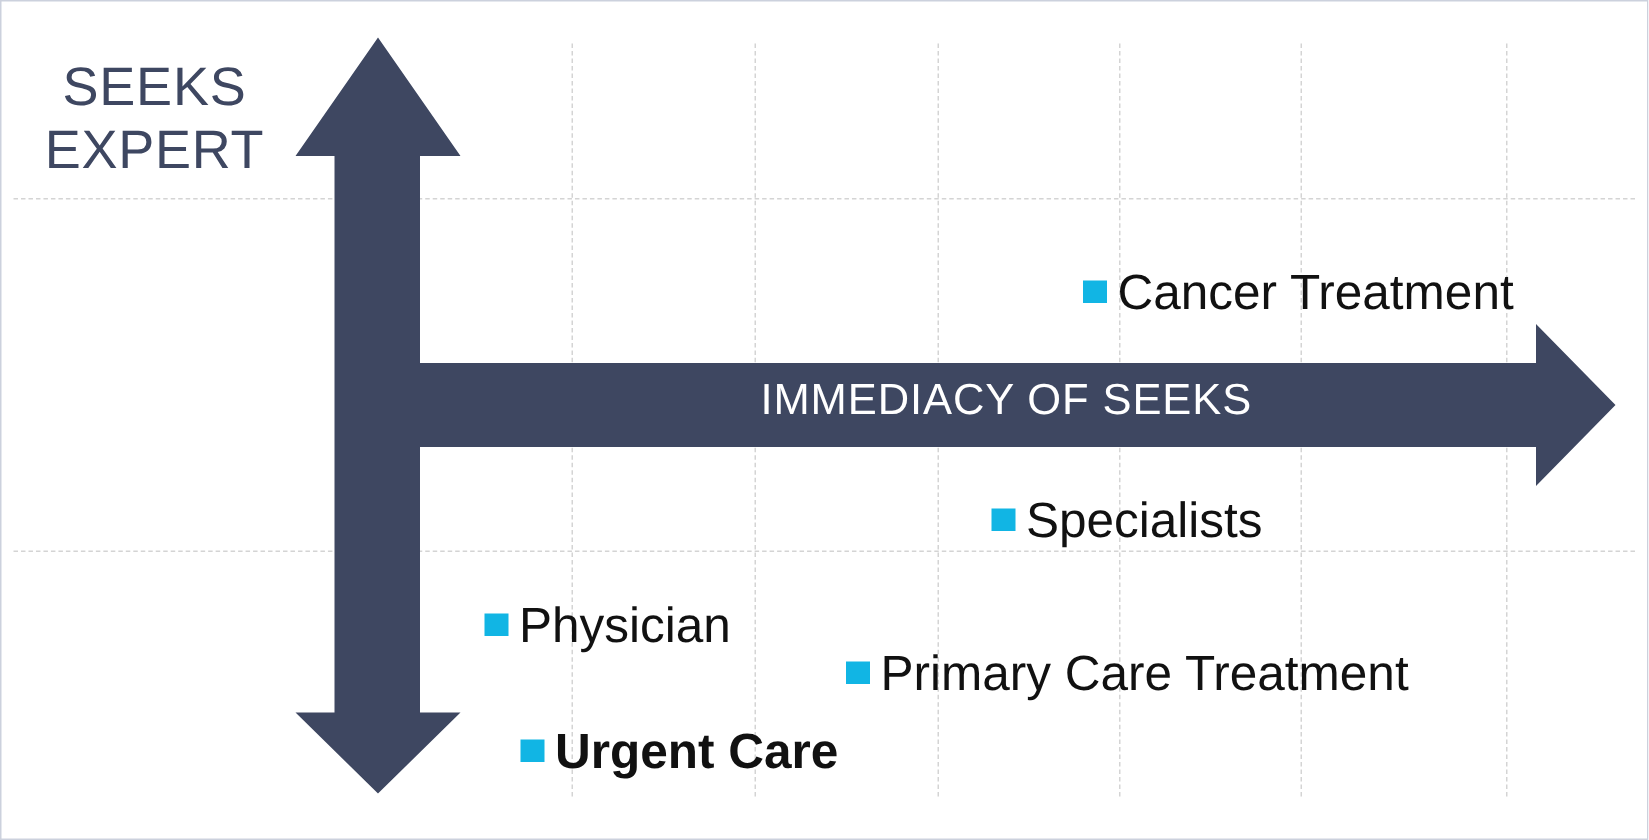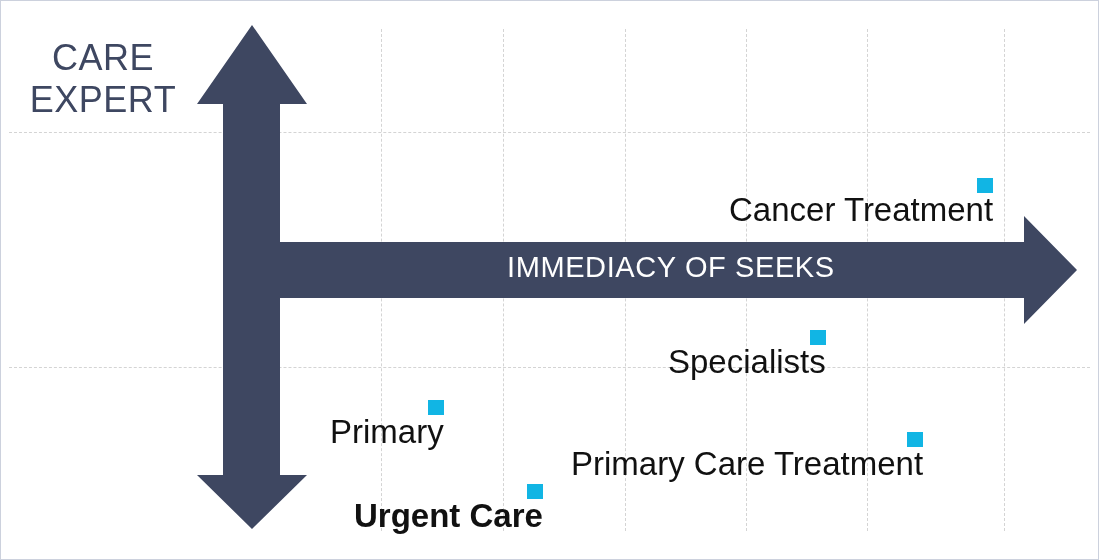--- a/index.html
+++ b/index.html
@@ -86,23 +86,22 @@
     line-height: 1;
     letter-spacing: 0.6px;
     white-space: nowrap;
     user-select: none;
   }
 
   
   .data-point {
     position: absolute;
     display: flex;
-    align-items: flex-end;
+    align-items: center;
     white-space: nowrap;
-    flex-direction: column;
   }
   .marker-square {
     width: 16px;
     height: 15px;
     background: #11b5e4;
     flex: 0 0 auto;
   }
   .point-label {
     color: #111111;
     font-size: 33px;
@@ -127,38 +126,38 @@
       <div class="gridline-h" style="top: 366px; border-top-color: rgb(212, 212, 212);"></div>
     </div>
 
   <svg class="arrow-svg" viewBox="0 0 1099 560" aria-hidden="true">
 
     <polygon id="arrow-vertical" points="251,24 306,103 279,103 279,474 306,474 251,528 196,474 222,474 222,103 196,103" fill="#3e4761"></polygon>
 
     <polygon id="arrow-horizontal" points="255,241 1023,241 1023,215 1076,269 1023,323 1023,297 255,297" fill="#3e4761"></polygon>
   </svg>
 
-  <div class="axis-caption" id="caption-top">CARE
+  <div class="axis-caption" id="caption-top">SEEKS
 EXPERT</div>
 
 
   <div id="axis-label-horizontal" style="color: rgb(255, 255, 255);">IMMEDIACY OF SEEKS</div>
 
   <div id="points-layer">
       <div class="data-point" style="left: 721px; top: 177px;">
         <span class="marker-square" style="background: rgb(17, 181, 228);"></span>
         <span class="point-label" style="color: rgb(17, 17, 17);">Cancer Treatment</span>
       </div>
       <div class="data-point" style="left: 648px; top: 329px; padding-left: 12px;">
         <span class="marker-square" style="background: rgb(17, 181, 228);"></span>
         <span class="point-label" style="color: rgb(17, 17, 17);">Specialists</span>
       </div>
       <div class="data-point" style="left: 322px; top: 399px;">
         <span class="marker-square" style="background: rgb(17, 181, 228);"></span>
-        <span class="point-label" style="color: rgb(17, 17, 17);">Primary</span>
+        <span class="point-label" style="color: rgb(17, 17, 17);">Physician</span>
       </div>
       <div class="data-point" style="left: 563px; top: 431px;">
         <span class="marker-square" style="background: rgb(17, 181, 228);"></span>
         <span class="point-label" style="color: rgb(17, 17, 17);">Primary Care Treatment</span>
       </div>
       <div class="data-point" style="left: 346px; top: 483px;">
         <span class="marker-square" style="background: rgb(17, 181, 228);"></span>
         <span class="point-label" style="color: rgb(17, 17, 17); font-weight: bold;">Urgent Care</span>
       </div>
     </div>

